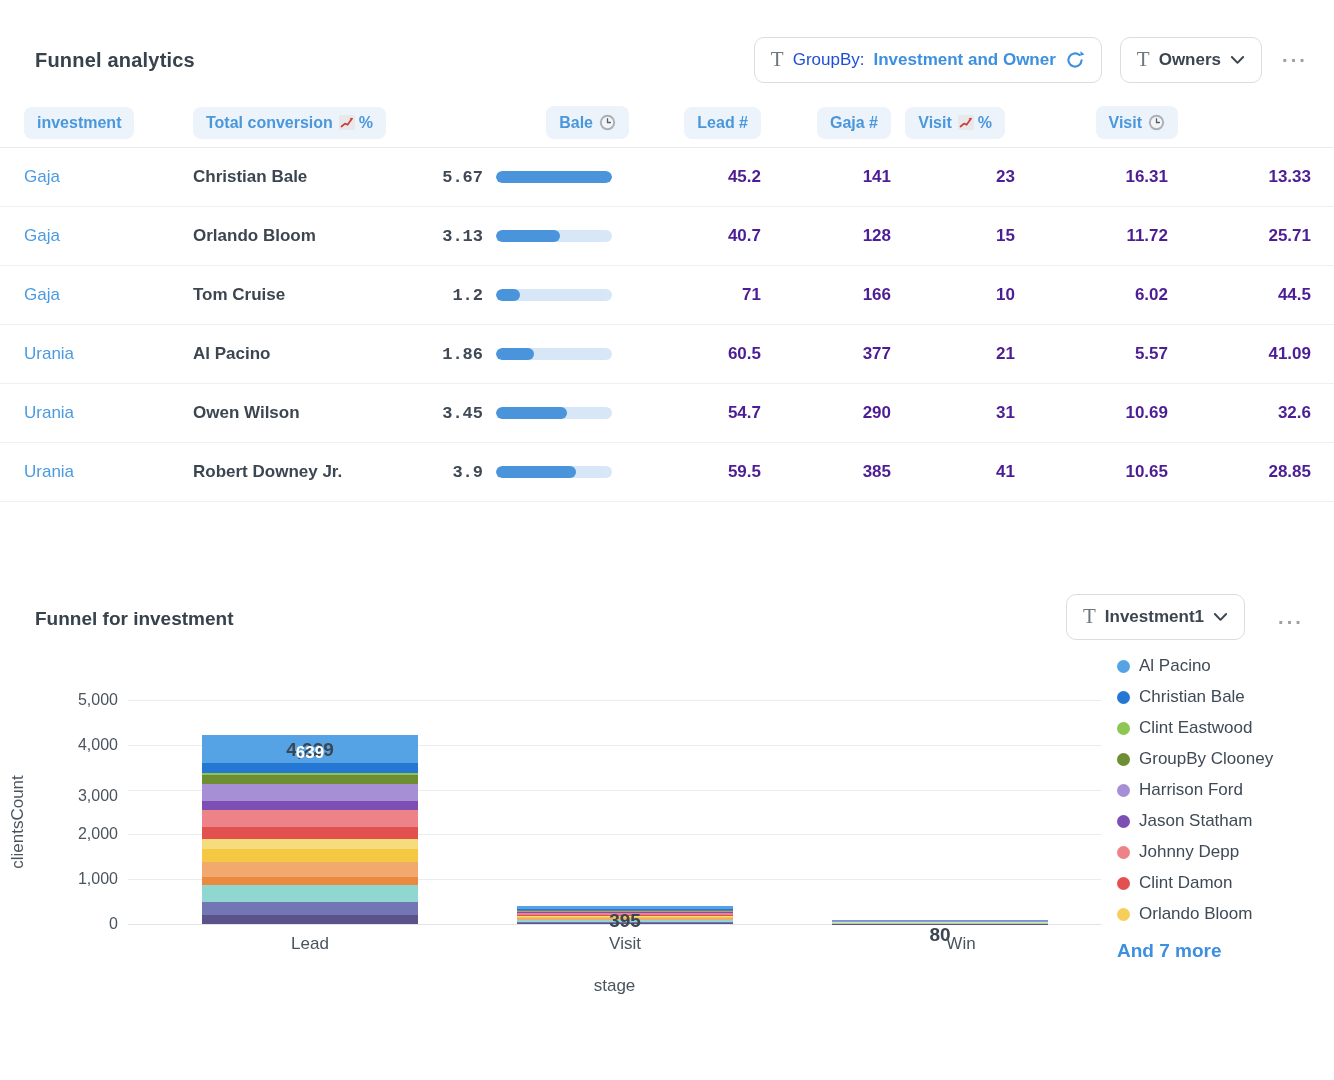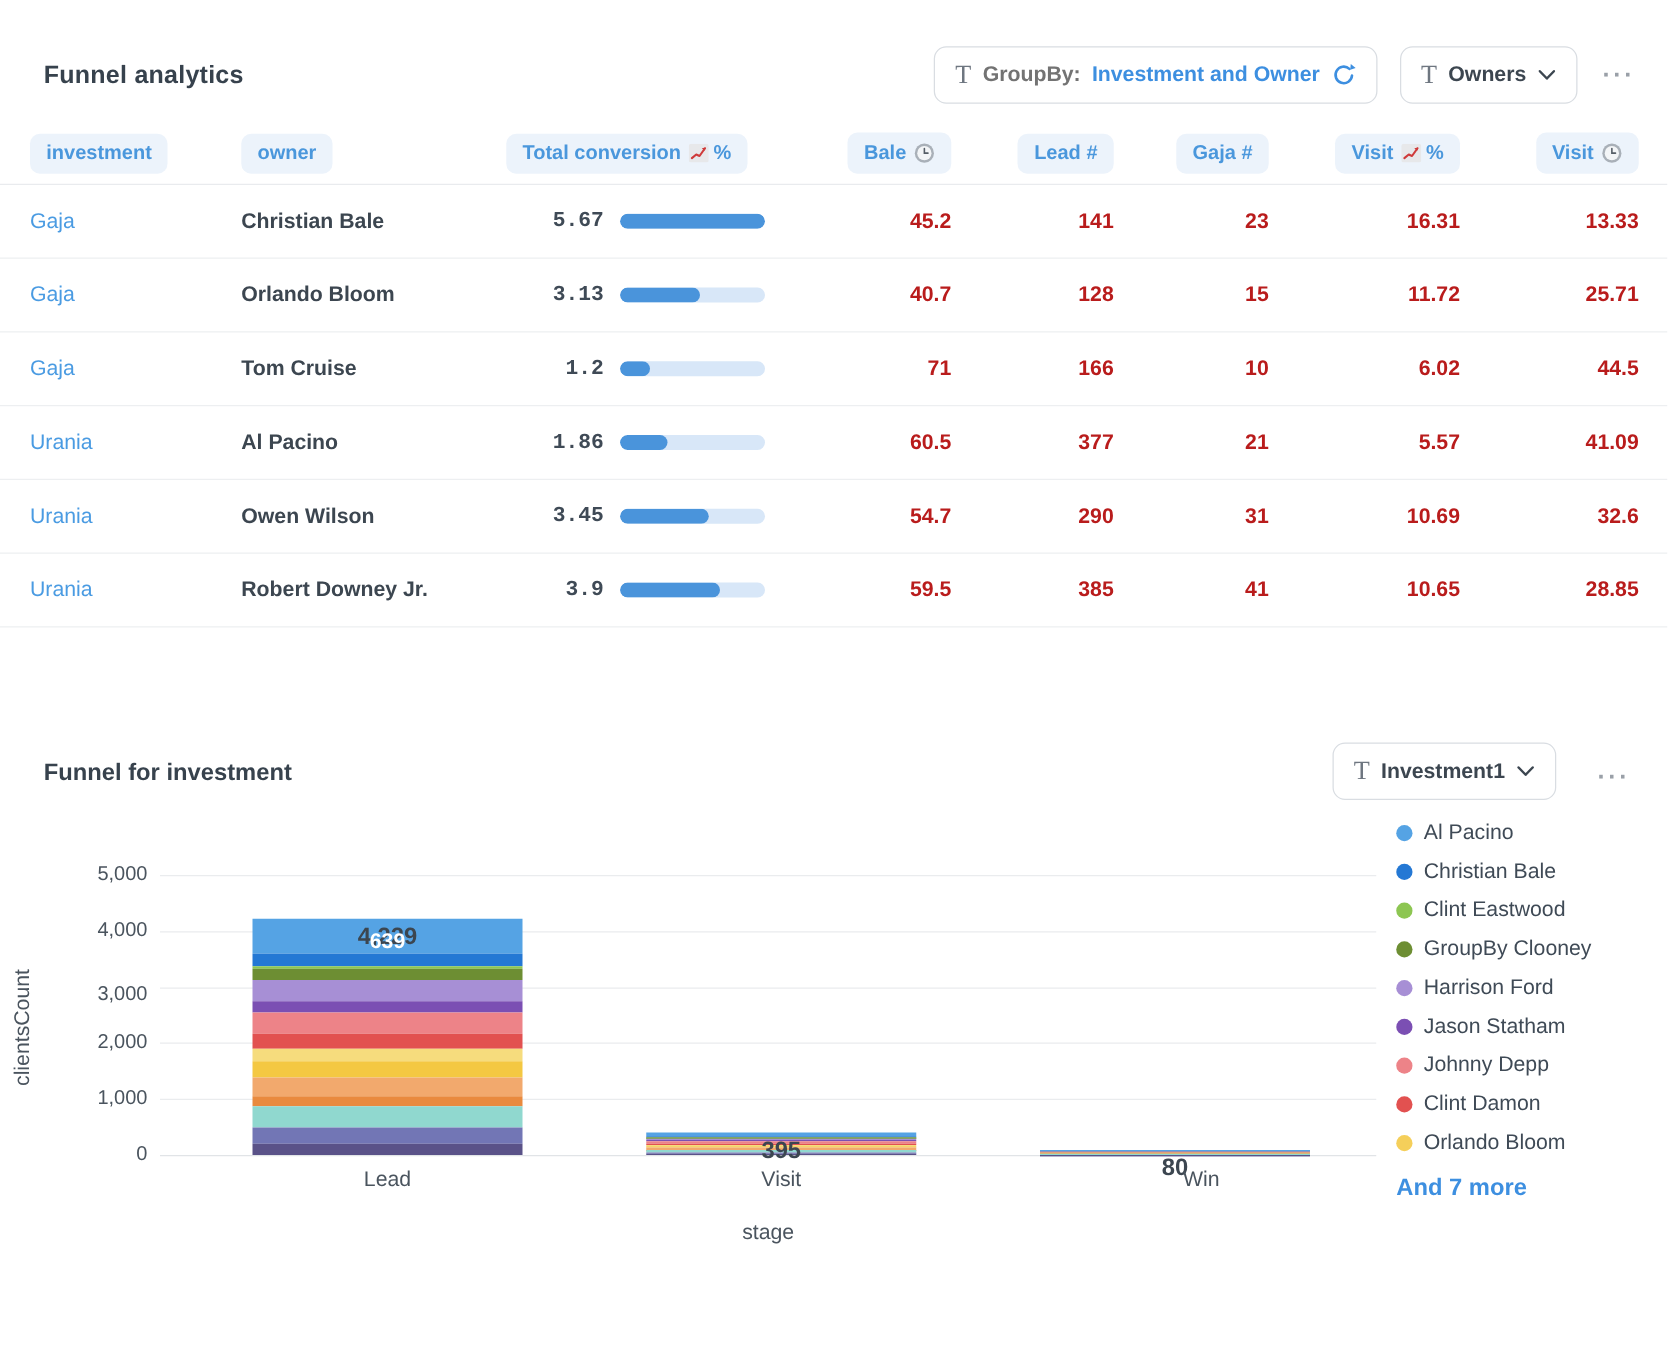--- a/index.html
+++ b/index.html
@@ -10,42 +10,42 @@
   }
   .panel-header { display:flex; align-items:center; justify-content:space-between;
     margin:36px 24px 0 35px; height:48px; }
   .panel-title { font-size:20px; font-weight:700; color:#37424d; letter-spacing:.2px; }
   .header-controls { display:flex; align-items:center; gap:18px; }
   .control { display:flex; align-items:center; gap:9px; height:46px;
     border:1px solid #d9dde2; border-radius:10px; padding:0 16px; background:#fff;
     font-size:17px; cursor:pointer; }
   .t-icon { font-family:"Liberation Serif","DejaVu Serif",serif; font-size:21px;
     color:#6e7680; line-height:1; transform:translateY(-1px); }
-  .gb-prefix { color:#737373;font-weight:bold; }
+  .gb-prefix { color:#1d4ed8; }
   .gb-value { color:#3d8fe0; font-weight:700; }
   .ctrl-label { color:#3c4650; font-weight:700; }
   .more-dots { color:#9aa0a8; font-size:20px; font-weight:700; letter-spacing:2px;
     cursor:pointer; line-height:1; padding:4px 2px; }
 
   
   .grid-row { display:grid;
     grid-template-columns:169px 212px 235px 132px 130px 124px 163px 1fr;
     align-items:center; padding:0 12px 0 24px; }
   .col-header-row { margin-top:14px; height:50px; border-bottom:1px solid #e9ebee; }
   .pill { display:inline-flex; align-items:center; gap:6px; background:#ecf3fb;
     color:#4a97dc; font-weight:700; font-size:16px; border-radius:8px;
     padding:8px 13px; line-height:1; cursor:pointer; white-space:nowrap; }
   .pill .suffix { margin-left:-2px; }
   .c-right { justify-self:end; }
   .c4,.c5,.c6,.c8 { padding-right:11px; }
   .c7 { padding-right:21px; }
   .trow { height:59px; border-bottom:1px solid #edeff1; font-size:17px; }
   .inv-link { color:#4a9be2; text-decoration:none; font-size:17px; cursor:pointer; }
   .owner-name { font-weight:700; color:#3c4650; }
-  .num { font-weight:700; color:#b91c1c; text-align:right; }
+  .num { font-weight:700; color:#4c1d95; text-align:right; }
   .conv-cell { display:flex; align-items:center;font-family:Liberation Mono, monospace; }
   .conv-val { flex:0 0 78px; text-align:right; font-weight:700; margin-right:13px; }
   .conv-track { width:116px; height:12px; border-radius:6px; background:#d8e7f8;
     position:relative; overflow:hidden; }
   .conv-fill { position:absolute; left:0; top:0; bottom:0; border-radius:6px;
     background:#4a94db; }
 
   
   .chart-panel { position:relative; margin-top:92px; height:460px; }
   .chart-head { position:absolute; left:35px; top:14px; font-size:19px;
@@ -109,23 +109,20 @@
       </div>
       <div class="more-dots">···</div>
     </div>
   </div>
 
   <div class="grid-row col-header-row" id="colHeaders">
       <div><span class="pill">
           <span>investment</span>
         </span></div>
       <div><span class="pill">
-          <span>owner</span>
-        </span></div>
-      <div><span class="pill">
           <span>Total conversion</span>
           <span>
             <svg width="16" height="15" viewBox="0 0 16 15">
               <rect x="0" y="0" width="16" height="15" rx="2" fill="#e7e8ea"></rect>
               <polyline points="2.5,11.5 6,8.6 8.6,9.8 13,3.6" stroke="#cf3b3b" stroke-width="1.7" fill="none" stroke-linecap="round" stroke-linejoin="round"></polyline>
               <path d="M13.6 3 l-3.2 .5 2.4 2z" fill="#cf3b3b"></path>
             </svg>
           </span>
           <span class="suffix">%</span>
         </span></div>

